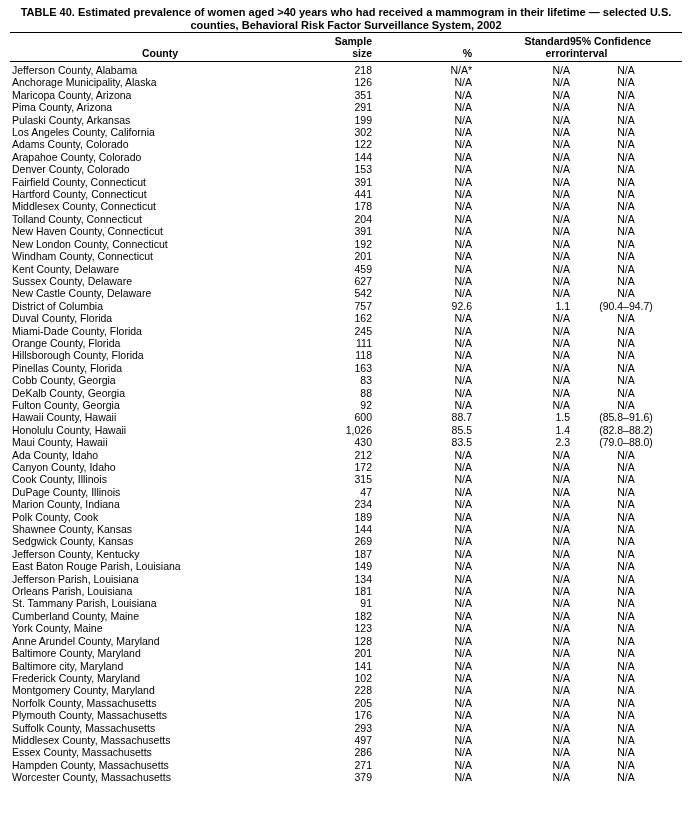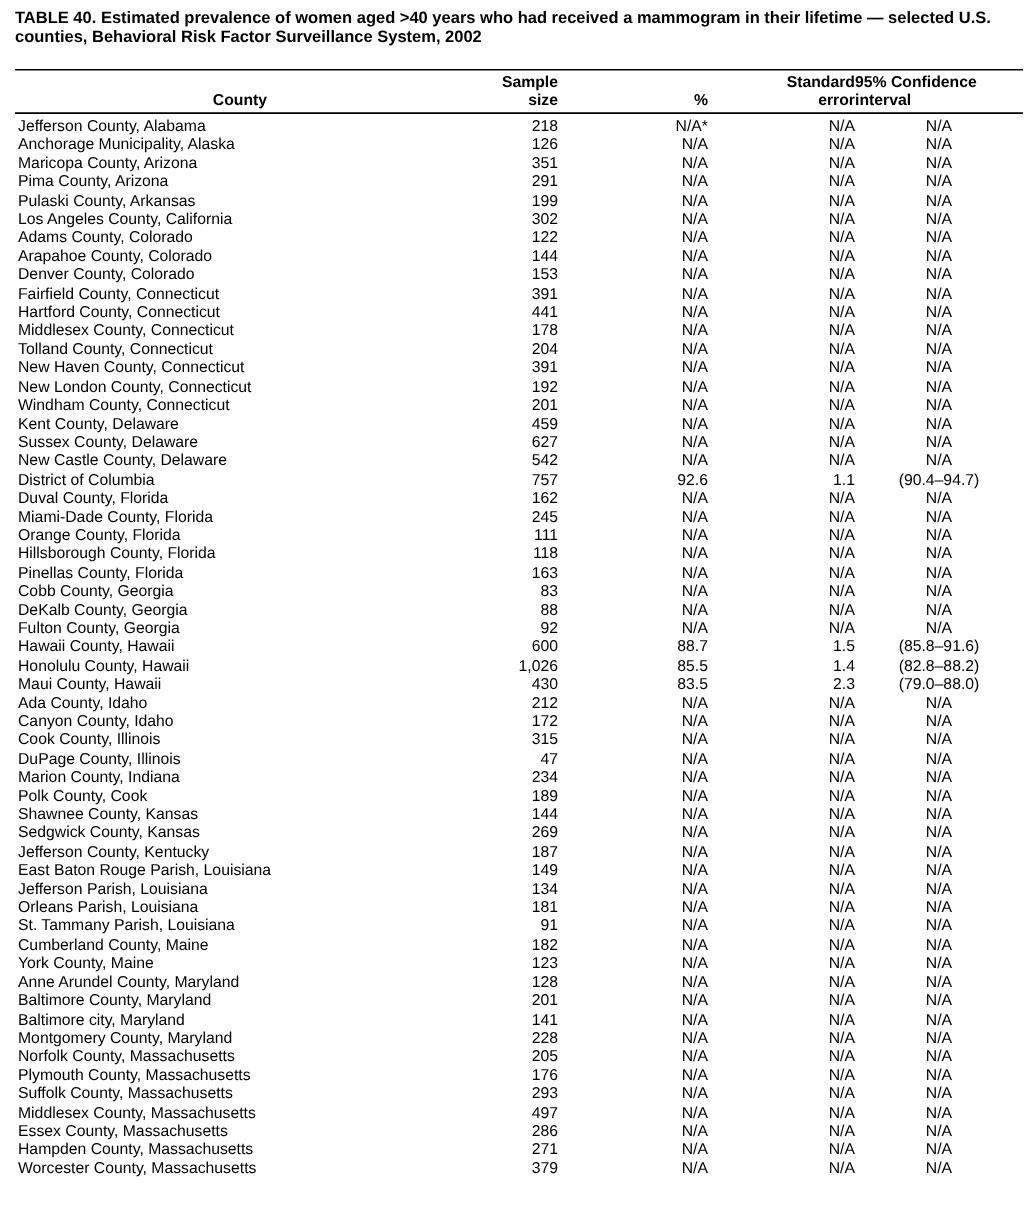--- a/index.html
+++ b/index.html
@@ -4,21 +4,21 @@
 <style>
   * { margin:0; padding:0; box-sizing:border-box; }
   html,body { background:#fff; }
   body {
     width:690px; height:817px; overflow:hidden;
     font-family:"Liberation Sans", "DejaVu Sans", sans-serif;
     color:#000;
     -webkit-font-smoothing:antialiased;
   }
   .page { padding:6px 8px 0 10px; }
-  .title-block { border-bottom:1.5px solid #000; padding-bottom:14px; }
+  .title-block { border-bottom:1.5px solid #000; padding-bottom:0;text-align:center; }
   .title-line { font-size:11px; font-weight:bold; line-height:13px; white-space:nowrap; }
   table { width:100%; border-collapse:collapse; table-layout:fixed; }
   thead th {
     font-weight:bold; font-size:10.5px; line-height:11.5px;
     vertical-align:bottom; padding:3px 0 2px 0;
     border-bottom:1px solid #000;
   }
   .hl { display:block; }
   .th-county { text-align:center; }
   .th-num { text-align:right; }
@@ -412,20 +412,27 @@
           <td class="td-ci">N/A</td>
         </tr>
         <tr>
           <td class="td-county">Baltimore city, Maryland</td>
           <td class="td-num">141</td>
           <td class="td-num">N/A</td>
           <td class="td-num">N/A</td>
           <td class="td-ci">N/A</td>
         </tr>
         <tr>
+          <td class="td-county">Frederick County, Maryland</td>
+          <td class="td-num">102</td>
+          <td class="td-num">N/A</td>
+          <td class="td-num">N/A</td>
+          <td class="td-ci">N/A</td>
+        </tr>
+        <tr>
           <td class="td-county">Montgomery County, Maryland</td>
           <td class="td-num">228</td>
           <td class="td-num">N/A</td>
           <td class="td-num">N/A</td>
           <td class="td-ci">N/A</td>
         </tr>
         <tr>
           <td class="td-county">Norfolk County, Massachusetts</td>
           <td class="td-num">205</td>
           <td class="td-num">N/A</td>

